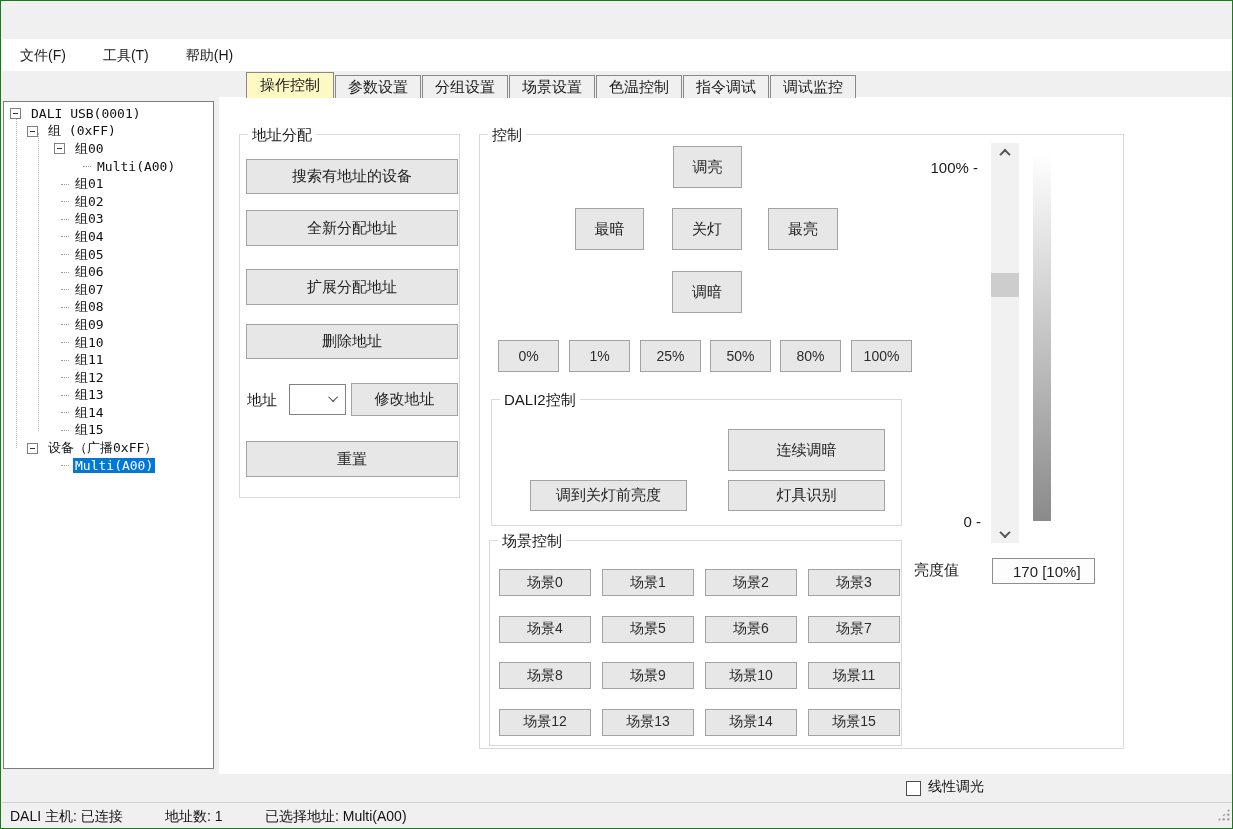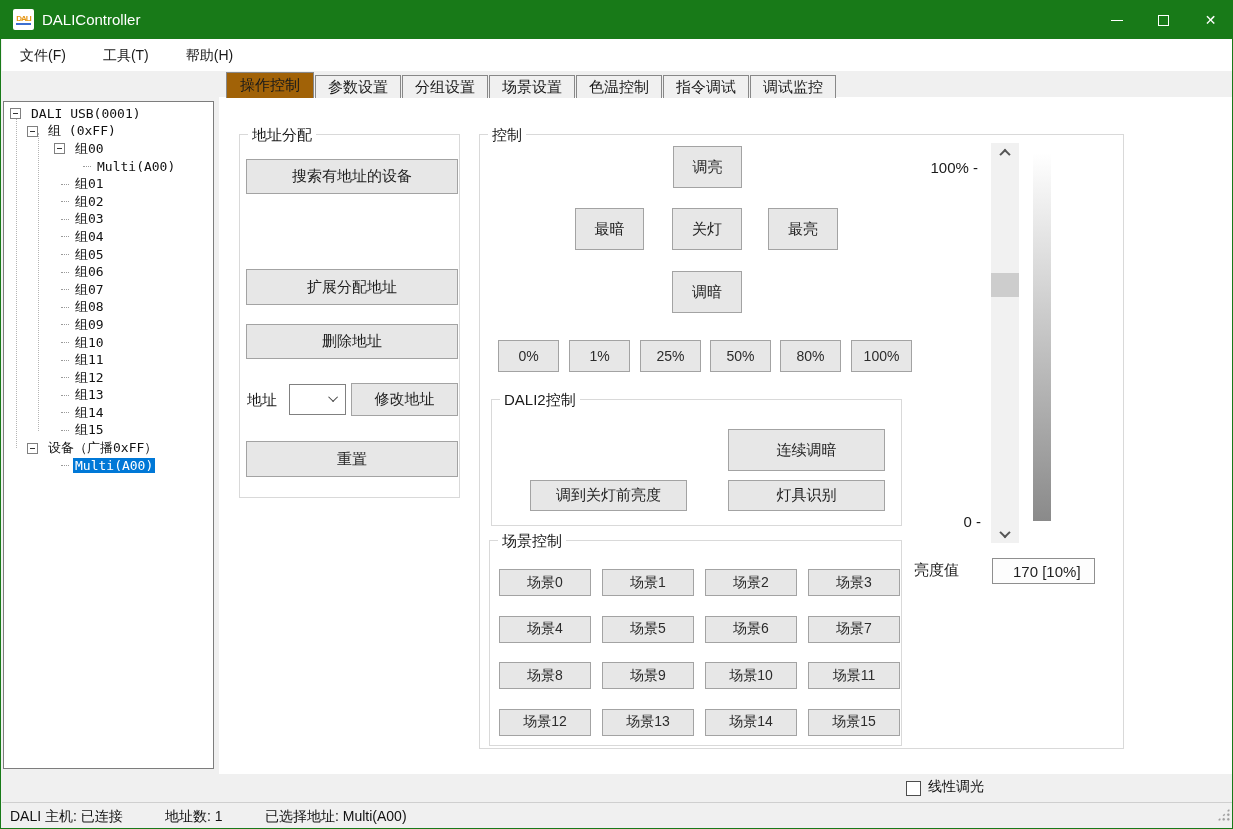--- a/index.html
+++ b/index.html
@@ -24,21 +24,21 @@
   
   .menubar { position:absolute; left:1px; top:38px; width:1231px; height:32px; background:#fff;
              display:flex; align-items:stretch; padding-left:4px; }
   .mitem { line-height:32px; padding:0 14px; font-size:14px; color:#1a1a1a; margin-right:9px; }
   
   .tabpage { position:absolute; left:218px; top:96px; width:1014px; height:677px; background:#fff; }
   .tabs { position:absolute; left:225px; top:71px; display:flex; align-items:flex-end; height:26px; }
   .tab { height:23px; width:86px; margin-right:1px; background:#f0f0f0; border:1px solid #888;
          border-bottom:none; display:flex; align-items:center; justify-content:center;
          font-size:15px; color:#1a1a1a; }
-  .tab.active { height:26px; width:88px; background:#a16207; position:relative; z-index:3; }
+  .tab.active { height:26px; width:88px; background:#fef9c3; position:relative; z-index:3;margin-left:20px; }
   
   .tree { position:absolute; left:2px; top:100px; width:211px; height:668px; background:#fff;
           border:1px solid #7d7d7d; font-family:"DejaVu Sans Mono","Liberation Mono",monospace;
           font-size:13px; color:#111; padding-top:3px; overflow:hidden; }
   .trow { height:17.6px; display:flex; align-items:center; white-space:nowrap; }
   .lv0 { padding-left:6px; } .lv1 { padding-left:23px; } .lv2 { padding-left:50px; }
   .leaf2 { padding-left:57px; } .leaf3 { padding-left:79px; }
   .exp { width:11px; height:11px; border:1px solid #808080; background:#fff; position:relative;
          margin-right:8px; flex:none; }
   .exp::after { content:""; position:absolute; left:2px; right:2px; top:4px; height:1px; background:#333; }
@@ -82,37 +82,20 @@
   .grip { position:absolute; right:3px; bottom:3px; width:13px; height:13px;
           background-image:radial-gradient(#9a9a9a 1.2px, transparent 1.3px);
           background-size:4.5px 4.5px;
           clip-path:polygon(100% 0, 100% 100%, 0 100%); }
 </style>
 </head>
 <body>
 
 <div id="win">
 
-  <div class="titlebar">
-    <div class="app-icon">
-      <span>DALI</span>
-    </div>
-    <span class="wtitle">DALIController</span>
-    <div class="wbtns">
-      <div class="wbtn">
-          <span class="min-glyph"></span>
-        </div>
-      <div class="wbtn">
-          <span class="max-glyph"></span>
-        </div>
-      <div class="wbtn">
-          <span class="x-glyph">✕</span>
-        </div>
-    </div>
-  </div>
 
   <div class="menubar">
     <span class="mitem">文件(F)</span>
     <span class="mitem">工具(T)</span>
     <span class="mitem">帮助(H)</span>
   </div>
 
   <div class="tabpage"></div>
 
   <div class="tabs">
@@ -211,20 +194,21 @@
     <div class="trow leaf2">
         <span class="dash"></span>
         <span class="tlabel sel">Multi(A00)</span>
       </div>
   </div>
 
   <div class="groupbox" style="left:238px; top:133px; width:221px; height:364px;">
     <span class="gb-title">地址分配</span>
   </div>
   <div class="btn" style="left:245px; top:158px; width:212px; height:35px;">搜索有地址的设备</div>
+  <div class="btn" style="left:245px; top:209px; width:212px; height:36px;">全新分配地址</div>
   <div class="btn" style="left:245px; top:268px; width:212px; height:36px;">扩展分配地址</div>
   <div class="btn" style="left:245px; top:323px; width:212px; height:35px;">删除地址</div>
   <span class="label" style="left:246px; top:390px;">地址</span>
   <div class="combo" style="left:288px; top:383px; width:57px; height:31px;">
     <span></span>
     <span class="chev"></span>
   </div>
   <div class="btn" style="left:350px; top:382px; width:107px; height:33px;">修改地址</div>
   <div class="btn" style="left:245px; top:440px; width:212px; height:36px;">重置</div>
 

